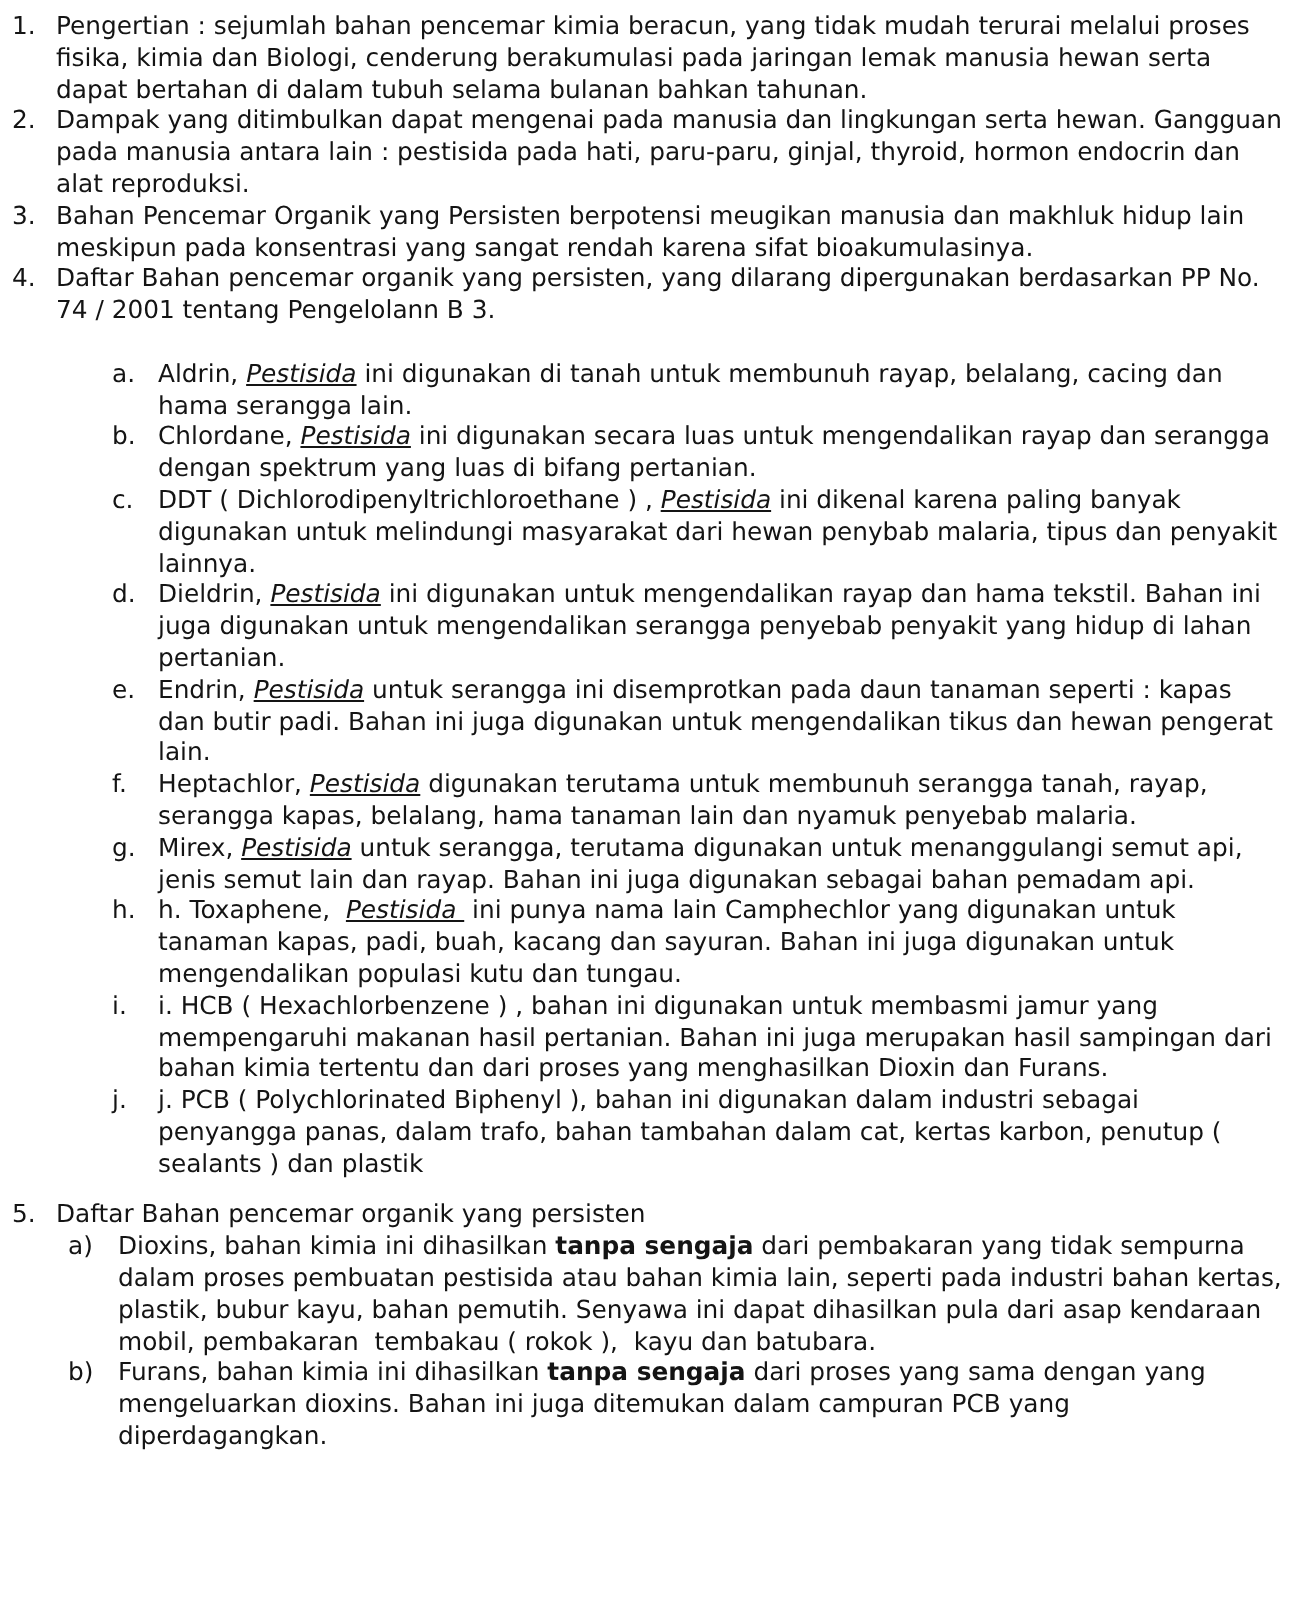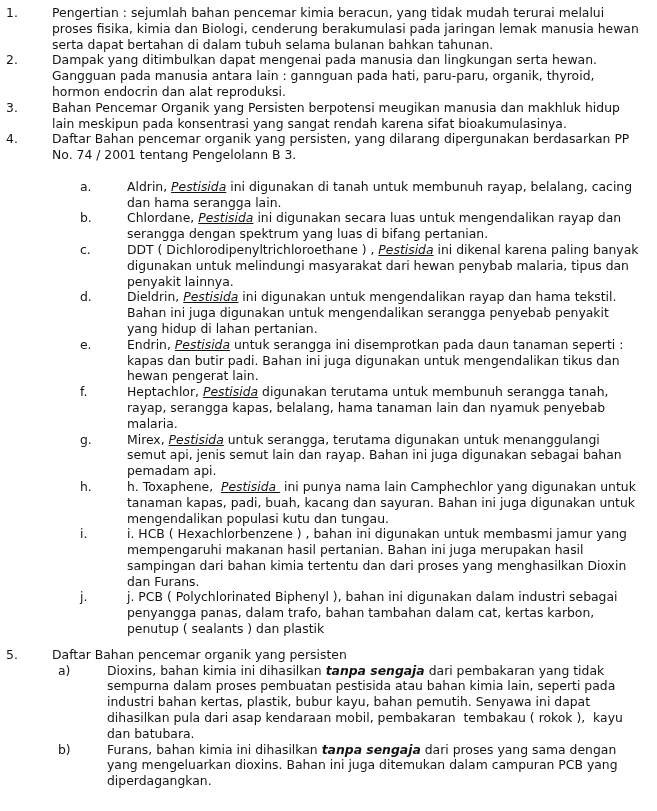--- a/index.html
+++ b/index.html
@@ -9,44 +9,44 @@
     min-height: 811px;
     background: #ffffff;
     color: #141414;
     font-family: "DejaVu Sans", "Liberation Sans", sans-serif;
     font-size: 12.4px;
     line-height: 15.8px;
     padding: 5px 15px 10px 6px;
   }
   .row { display: flex; align-items: flex-start; }
   .row .marker { flex: 0 0 22px; white-space: pre; }
-  .row .content { flex: 1 1 auto; white-space: pre-wrap; min-width: 0; margin-left: 24px; }
+  .row .content { flex: 1 1 auto; white-space: pre-wrap; min-width: 0; }
   .sublist.letters { margin-left: 28px; }
   .sublist.letters > .row > .marker { flex-basis: 23px; }
   .sublist.parens { margin-left: 6px; }
   .sublist.parens > .row > .marker { flex-basis: 25px; }
   .s-r { font-style: normal; }
   .s-i { }
-  .s-bi { font-style: italic; font-weight: bold; }
+  .s-bi { font-weight: bold; }
   .s-iu { font-style: italic; text-decoration: underline; text-align: center; }
   [data-name="sublist-4"] { margin-top: 15.8px; }
   [data-name="list-item-5"] { margin-top: 10px; }
 </style>
 </head>
 <body>
 
 <div class="page" data-name="document-page">
   <div data-name="document-list">
       <div class="row" data-name="list-item-1">
         <span class="marker s-r" data-name="list-marker">1.</span>
         <div class="content" data-name="paragraph"><span class="s-r" data-name="text-segment">Pengertian : sejumlah bahan pencemar kimia beracun, yang tidak mudah terurai melalui proses fisika, kimia dan Biologi, cenderung berakumulasi pada jaringan lemak manusia hewan serta dapat bertahan di dalam tubuh selama bulanan bahkan tahunan.</span></div>
       </div>
       <div class="row" data-name="list-item-2">
         <span class="marker s-r" data-name="list-marker">2.</span>
-        <div class="content" data-name="paragraph"><span class="s-r" data-name="text-segment">Dampak yang ditimbulkan dapat mengenai pada manusia dan lingkungan serta hewan. Gangguan pada manusia antara lain : gannguan pada hati, paru-paru, organik, thyroid, hormon endocrin dan alat reproduksi.</span></div>
+        <div class="content" data-name="paragraph"><span class="s-r" data-name="text-segment">Dampak yang ditimbulkan dapat mengenai pada manusia dan lingkungan serta hewan. Gangguan pada manusia antara lain : pestisida pada hati, paru-paru, ginjal, thyroid, hormon endocrin dan alat reproduksi.</span></div>
       </div>
       <div class="row" data-name="list-item-3">
         <span class="marker s-r" data-name="list-marker">3.</span>
         <div class="content" data-name="paragraph"><span class="s-r" data-name="text-segment">Bahan Pencemar Organik yang Persisten berpotensi meugikan manusia dan makhluk hidup lain meskipun pada konsentrasi yang sangat rendah karena sifat bioakumulasinya.</span></div>
       </div>
       <div class="row" data-name="list-item-4">
         <span class="marker s-r" data-name="list-marker">4.</span>
         <div class="content" data-name="paragraph"><span class="s-r" data-name="text-segment">Daftar Bahan pencemar organik yang persisten, yang dilarang dipergunakan berdasarkan PP No. 74 / 2001 tentang Pengelolann B 3.</span><div class="sublist letters" data-name="sublist-4"><div class="row" data-name="list-item-4-a"><span class="marker s-r" data-name="list-marker">a.</span><div class="content" data-name="paragraph"><span class="s-r" data-name="text-segment">Aldrin, </span><span class="s-iu" data-name="text-segment">Pestisida</span><span class="s-i" data-name="text-segment"> ini digunakan di tanah untuk membunuh rayap, belalang, cacing dan hama serangga lain.</span></div></div><div class="row" data-name="list-item-4-b"><span class="marker s-r" data-name="list-marker">b.</span><div class="content" data-name="paragraph"><span class="s-r" data-name="text-segment">Chlordane, </span><span class="s-iu" data-name="text-segment">Pestisida</span><span class="s-i" data-name="text-segment"> ini digunakan secara luas untuk mengendalikan rayap dan serangga dengan spektrum yang luas di bifang pertanian.</span></div></div><div class="row" data-name="list-item-4-c"><span class="marker s-r" data-name="list-marker">c.</span><div class="content" data-name="paragraph"><span class="s-r" data-name="text-segment">DDT ( Dichlorodipenyltrichloroethane ) , </span><span class="s-iu" data-name="text-segment">Pestisida</span><span class="s-i" data-name="text-segment"> ini dikenal karena paling banyak digunakan untuk melindungi masyarakat dari hewan penybab malaria, tipus dan penyakit lainnya.</span></div></div><div class="row" data-name="list-item-4-d"><span class="marker s-r" data-name="list-marker">d.</span><div class="content" data-name="paragraph"><span class="s-r" data-name="text-segment">Dieldrin, </span><span class="s-iu" data-name="text-segment">Pestisida</span><span class="s-i" data-name="text-segment"> ini digunakan untuk mengendalikan rayap dan hama tekstil. Bahan ini juga digunakan untuk mengendalikan serangga penyebab penyakit yang hidup di lahan pertanian.</span></div></div><div class="row" data-name="list-item-4-e"><span class="marker s-r" data-name="list-marker">e.</span><div class="content" data-name="paragraph"><span class="s-r" data-name="text-segment">Endrin, </span><span class="s-iu" data-name="text-segment">Pestisida</span><span class="s-i" data-name="text-segment"> untuk serangga ini disemprotkan pada daun tanaman seperti : kapas dan butir padi. Bahan ini juga digunakan untuk mengendalikan tikus dan hewan pengerat lain.</span></div></div><div class="row" data-name="list-item-4-f"><span class="marker s-r" data-name="list-marker">f.</span><div class="content" data-name="paragraph"><span class="s-r" data-name="text-segment">Heptachlor, </span><span class="s-iu" data-name="text-segment">Pestisida</span><span class="s-i" data-name="text-segment"> digunakan terutama untuk membunuh serangga tanah, rayap, serangga kapas, belalang, hama tanaman lain dan nyamuk penyebab malaria.</span></div></div><div class="row" data-name="list-item-4-g"><span class="marker s-r" data-name="list-marker">g.</span><div class="content" data-name="paragraph"><span class="s-r" data-name="text-segment">Mirex, </span><span class="s-iu" data-name="text-segment">Pestisida</span><span class="s-i" data-name="text-segment"> untuk serangga, terutama digunakan untuk menanggulangi semut api, jenis semut lain dan rayap. Bahan ini juga digunakan sebagai bahan pemadam api.</span></div></div><div class="row" data-name="list-item-4-h"><span class="marker s-r" data-name="list-marker">h.</span><div class="content" data-name="paragraph"><span class="s-r" data-name="text-segment">h. Toxaphene,  </span><span class="s-iu" data-name="text-segment">Pestisida </span><span class="s-i" data-name="text-segment"> ini punya nama lain Camphechlor yang digunakan untuk tanaman kapas, padi, buah, kacang dan sayuran. Bahan ini juga digunakan untuk mengendalikan populasi kutu dan tungau.</span></div></div><div class="row" data-name="list-item-4-i"><span class="marker s-r" data-name="list-marker">i.</span><div class="content" data-name="paragraph"><span class="s-r" data-name="text-segment">i. HCB ( Hexachlorbenzene ) , </span><span class="s-i" data-name="text-segment">bahan ini digunakan untuk membasmi jamur yang mempengaruhi makanan hasil pertanian. Bahan ini juga merupakan hasil sampingan dari bahan kimia tertentu dan dari proses yang menghasilkan Dioxin dan Furans.</span></div></div><div class="row" data-name="list-item-4-j"><span class="marker s-r" data-name="list-marker">j.</span><div class="content" data-name="paragraph"><span class="s-r" data-name="text-segment">j. PCB ( Polychlorinated Biphenyl ), bahan ini digunakan dalam industri sebagai penyangga panas, dalam trafo, bahan tambahan dalam cat, kertas karbon, penutup ( sealants ) dan plastik</span></div></div></div></div>
       </div>
       <div class="row" data-name="list-item-5">

